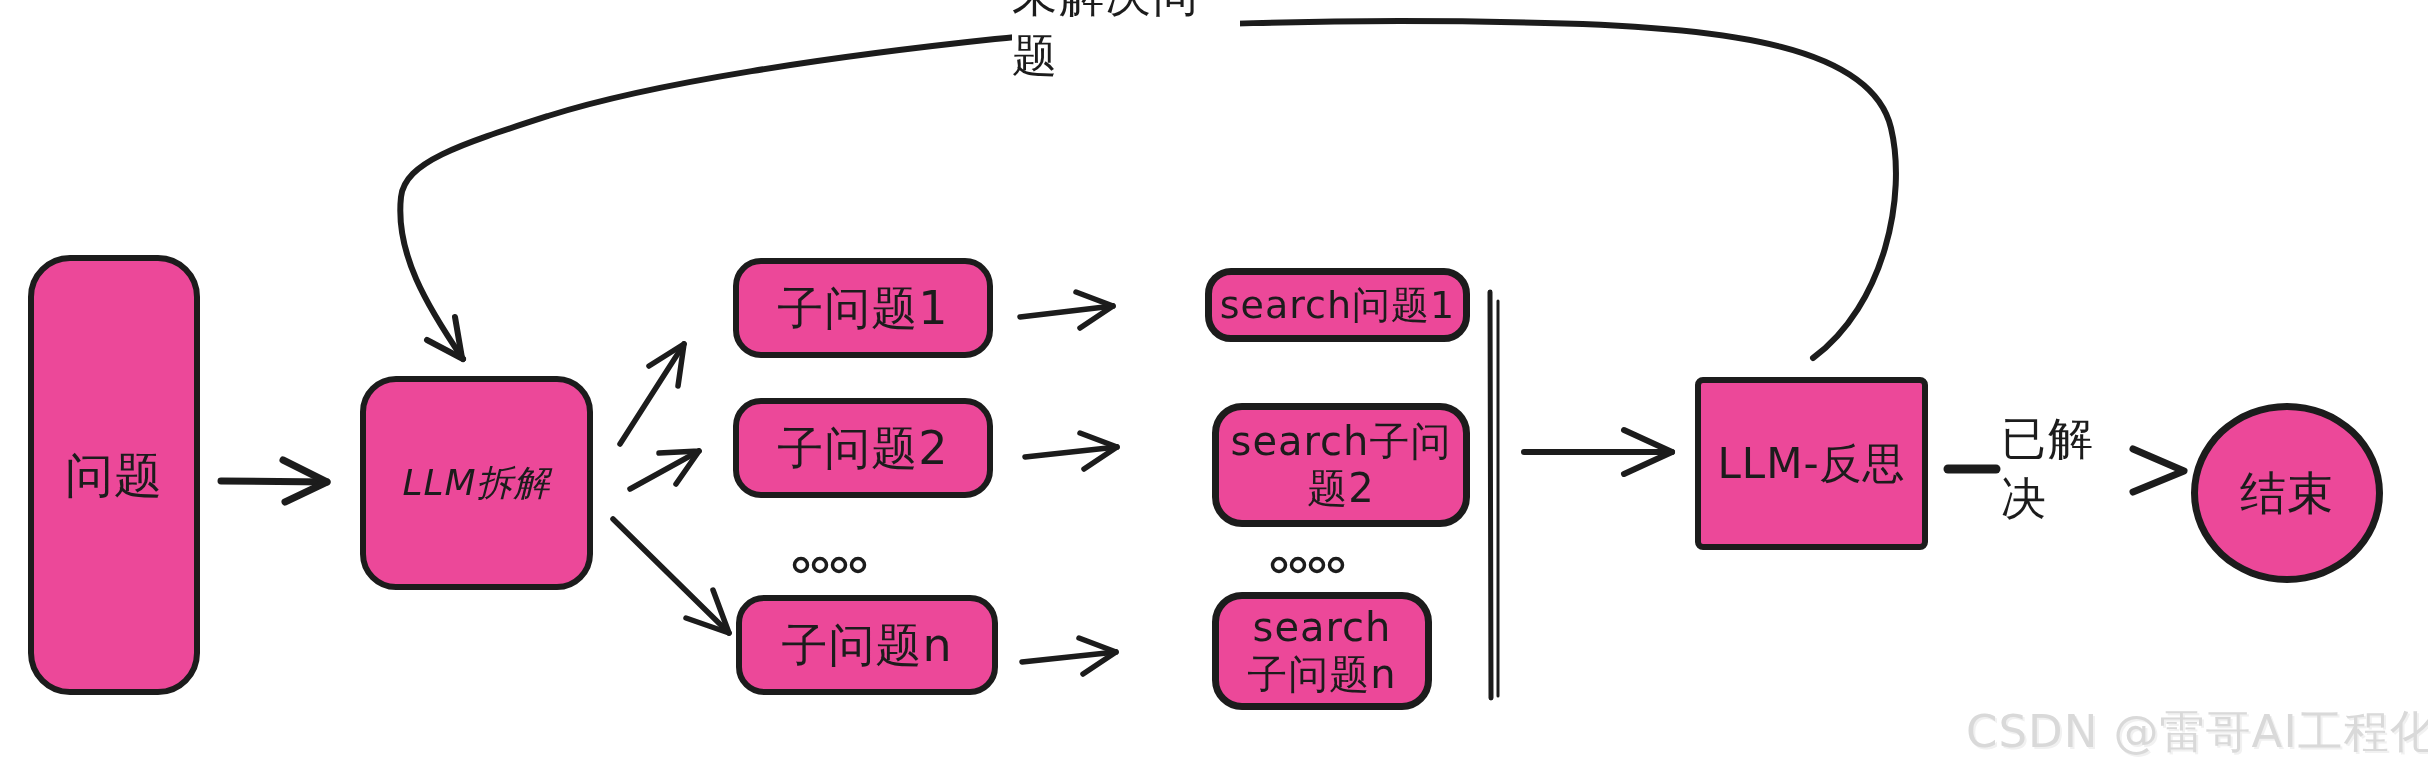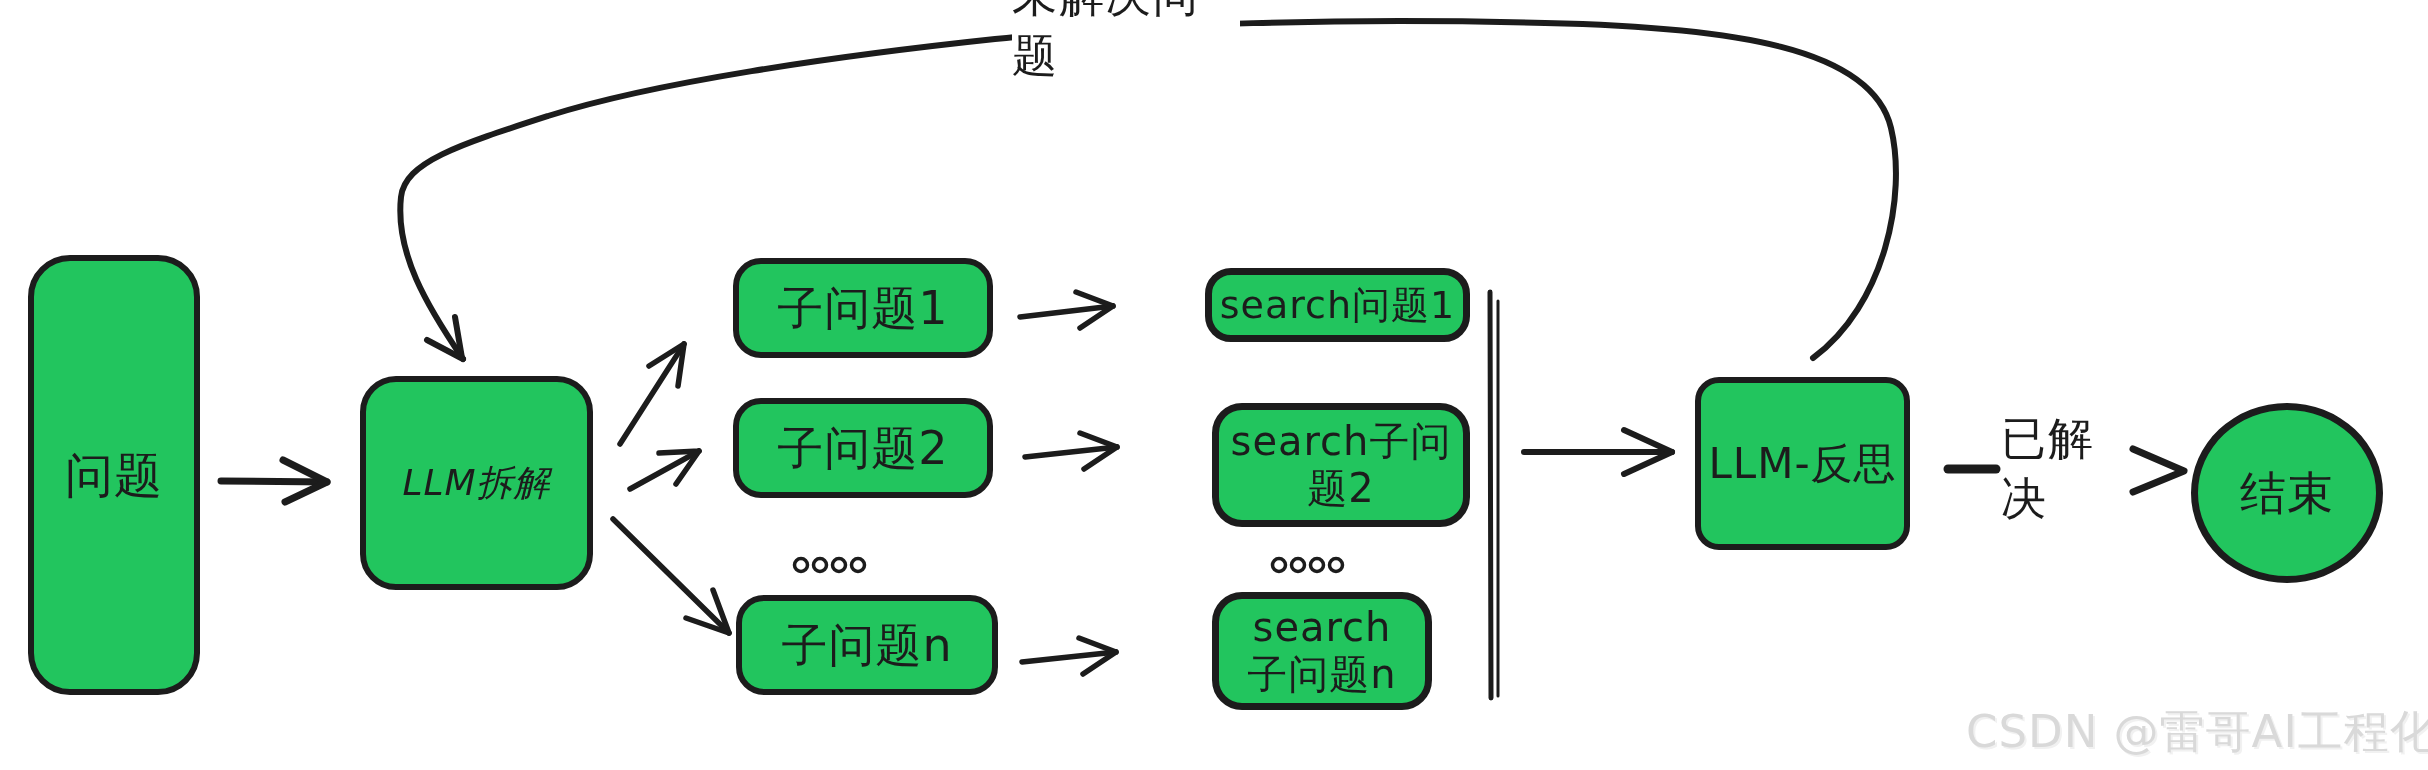--- a/index.html
+++ b/index.html
@@ -8,37 +8,37 @@
     width:2428px;height:770px;
     background:#ffffff;
     font-family:"DejaVu Sans","Liberation Sans",sans-serif;
     color:#1c1c1c;
     overflow:hidden;
   }
   #wires{position:absolute;left:0;top:0;z-index:1;}
   .node{
     position:absolute;
     box-sizing:border-box;
-    background:#22c55e;
+    background:#ec4899;
     border:6px solid #1c1c1c;
     display:flex;align-items:center;justify-content:center;
     text-align:center;
     z-index:2;
     line-height:1.18;
     letter-spacing:1px;
   }
   .node-problem       {left:28px;  top:255px; width:172px; height:440px; border-radius:42px; font-size:48px;}
   .node-decompose     {left:360px; top:376px; width:233px; height:214px; border-radius:36px; font-size:36px;font-style:italic;}
   .node-sub1          {left:733px; top:258px; width:260px; height:100px; border-radius:28px; font-size:46px;}
   .node-sub2          {left:733px; top:398px; width:260px; height:100px; border-radius:28px; font-size:46px;text-align:center;}
   .node-subn          {left:736px; top:595px; width:262px; height:100px; border-radius:28px; font-size:46px;text-align:right;}
   .node-search1       {left:1205px;top:268px; width:265px; height:74px;  border-radius:26px; font-size:38px; border-width:7px;}
   .node-search2       {left:1212px;top:403px; width:258px; height:124px; border-radius:30px; font-size:40px; border-width:7px; padding:0 6px;}
   .node-searchn       {left:1212px;top:592px; width:220px; height:118px; border-radius:30px; font-size:40px; border-width:7px; padding:0 14px;}
-  .node-reflect       {left:1695px;top:377px; width:215px; height:173px; border-radius:24px; font-size:42px;}
+  .node-reflect       {left:1695px;top:377px; width:233px; height:173px; border-radius:8px; font-size:42px;}
   .node-end           {left:2191px;top:403px; width:192px; height:180px; border-radius:50%;  font-size:46px; border-width:7px;}
   .wrapbox{word-break:break-all;}
   .edge-label{
     position:absolute;z-index:3;
     background:#ffffff;
     font-size:45px;
     letter-spacing:2px;
     display:flex;align-items:center;justify-content:center;
   }
   .label-unsolved{left:1012px;top:0px;width:228px;height:52px;}

